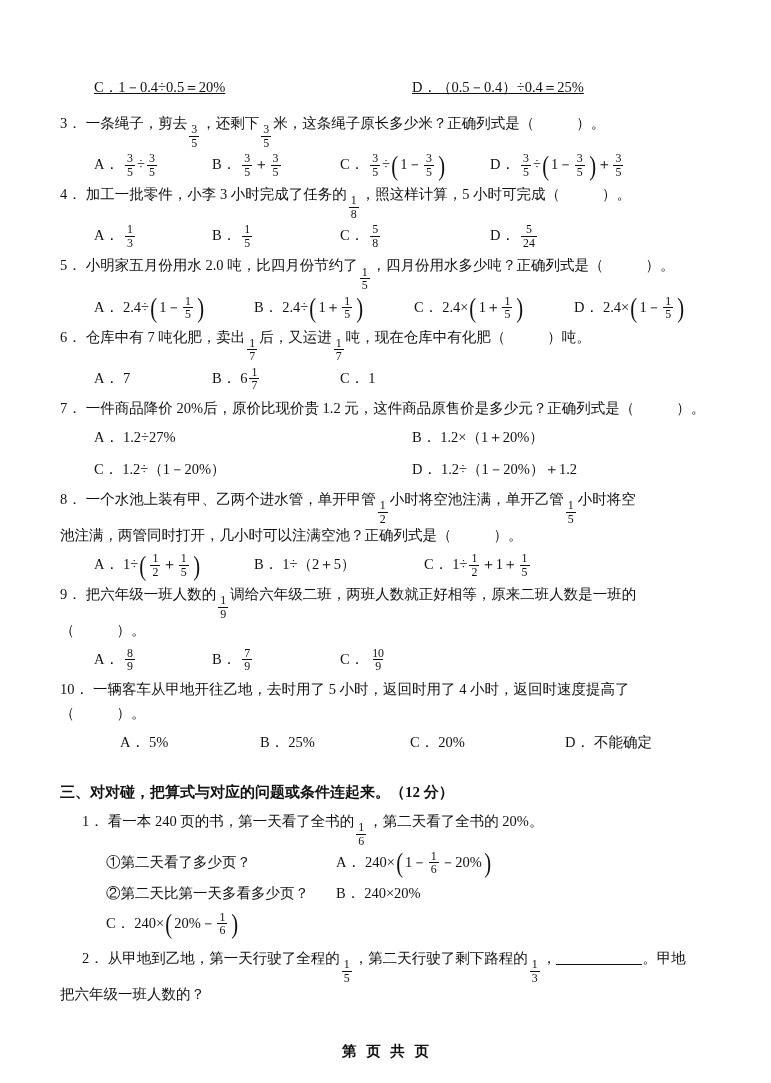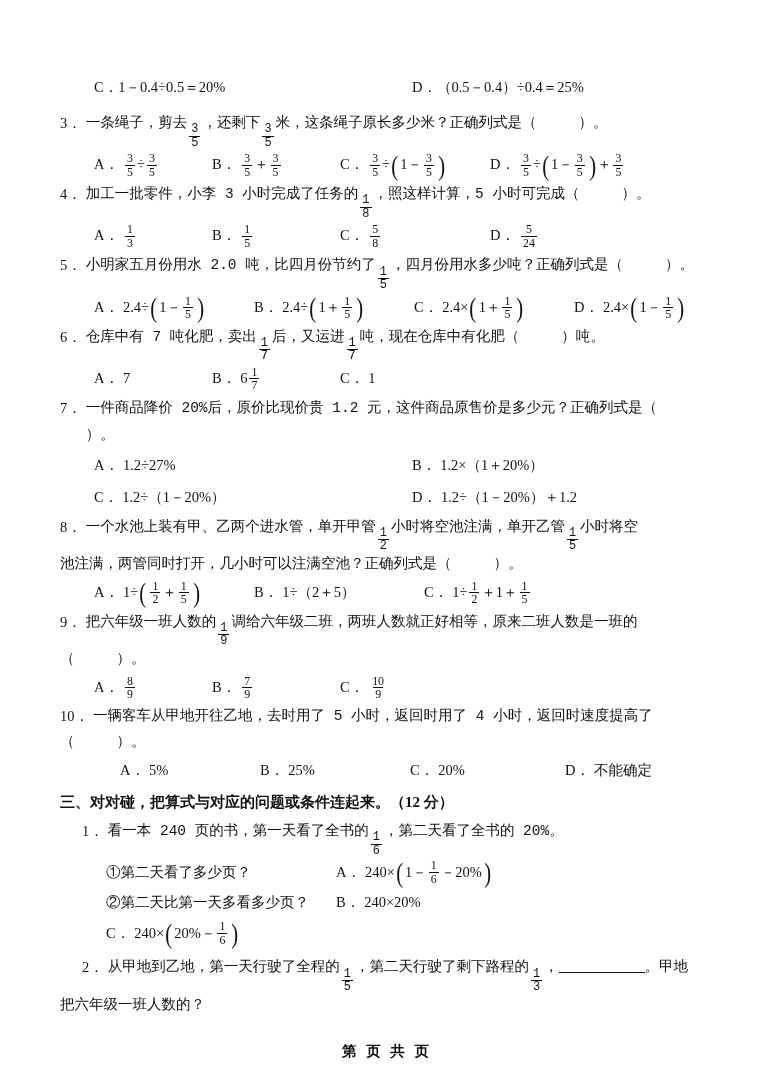--- a/index.html
+++ b/index.html
@@ -39,21 +39,20 @@
     font-size: 14.5px;
     line-height: 1.9;
   }
   .q-num {
     flex: 0 0 auto;
     margin-right: 4px;
     white-space: nowrap;
   }
   .q-text {
     flex: 1 1 auto;
-    font-family: Liberation Mono, monospace;
   }
   .opts {
     display: flex;
     align-items: center;
     line-height: 2.2;
     font-size: 14.5px;
     padding-left: 34px;
   }
   .opt {
     display: flex;
@@ -106,21 +105,21 @@
   .ul-blank {
     display: inline-block;
     border-bottom: 1px solid #111;
     width: 86px;
     height: 0.95em;
     vertical-align: -0.15em;
   }
   .sec-head {
     font-size: 15px;
     font-weight: bold;
-    margin-top: 6px;
+    margin-top: 24px;
     margin-bottom: 6px;
   }
   .match-row {
     display: flex;
     font-size: 14.5px;
     line-height: 2.1;
     padding-left: 46px;
   }
   .match-left {
     flex: 0 0 230px;
@@ -142,21 +141,21 @@
   .opt-gap-b { flex: 0 0 128px; }
   .opt-gap-c { flex: 0 0 128px; }
   .two-col .opt:first-child { flex: 0 0 318px; }
 </style>
 </head>
 <body>
 
 <div class="page">
   <div class="content">
 
-    <div class="opts two-col" style="padding-left:34px;">
+    <div class="opts two-col" style="padding-left:34px;text-decoration:underline;">
       <div class="opt" style="flex:0 0 318px;">
         <span>C．1－0.4÷0.5＝20%</span>
       </div>
       <div class="opt">
         <span>D．（0.5－0.4）÷0.4＝25%</span>
       </div>
     </div>
 
     <div class="q-line" style="margin-top:6px;">
       <span class="q-num">3．</span>

